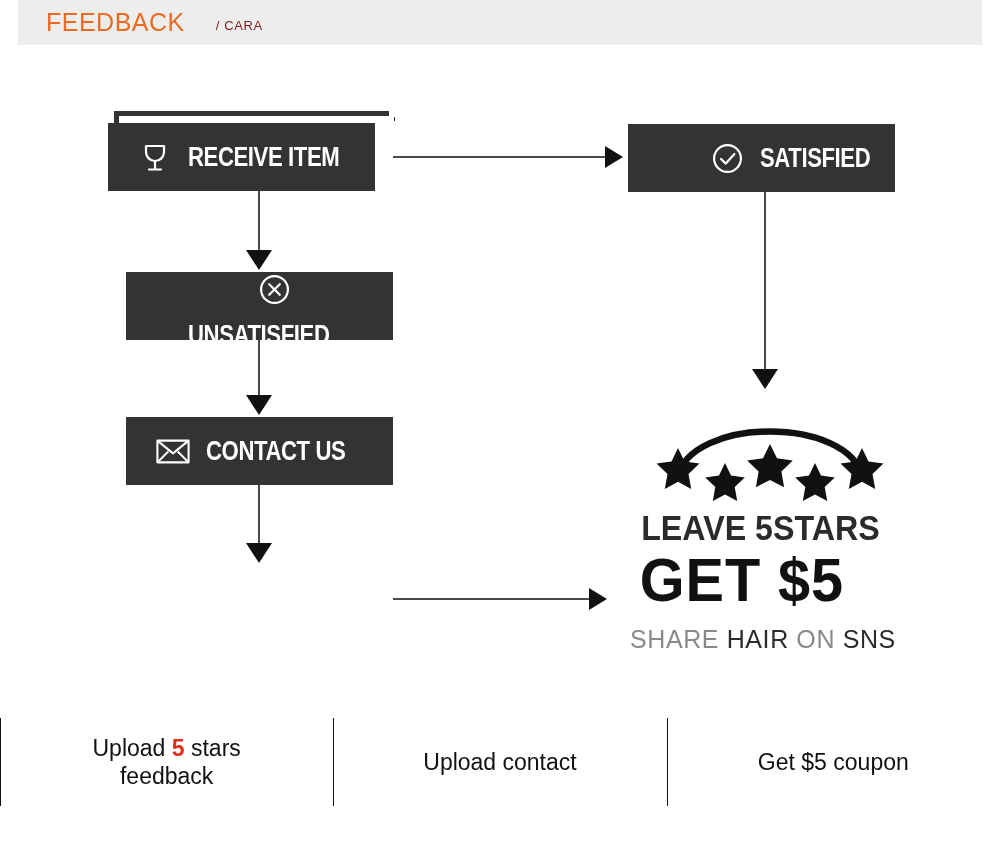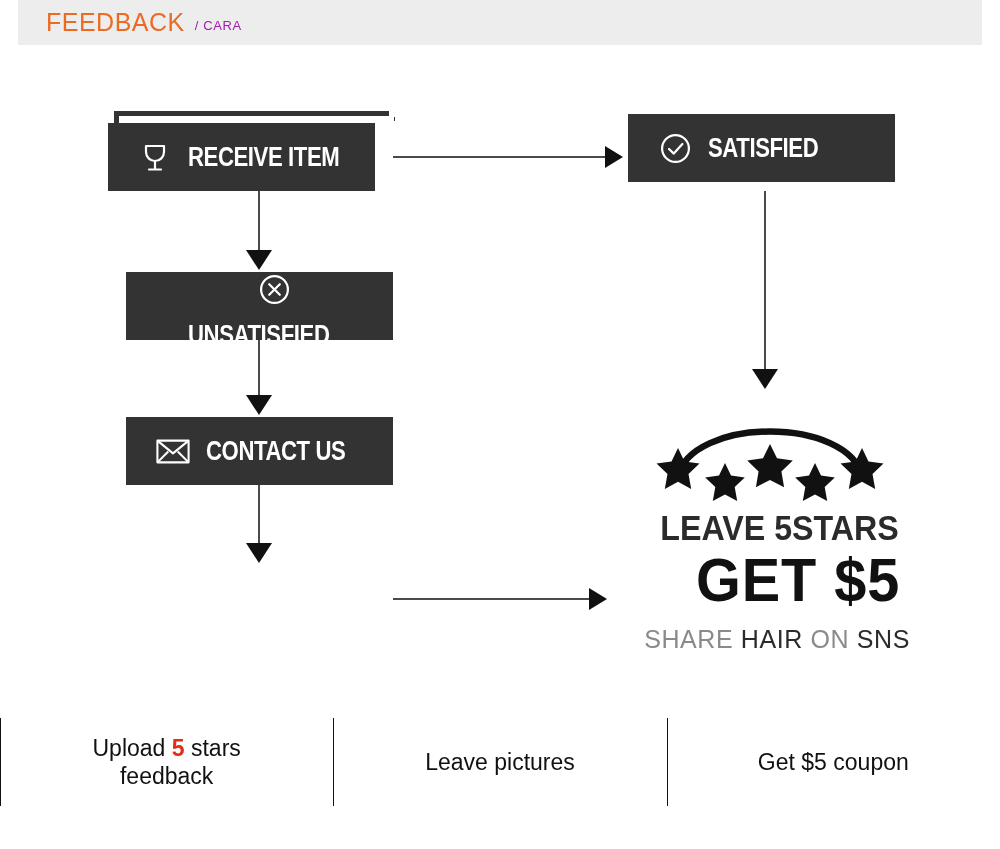--- a/index.html
+++ b/index.html
@@ -43,24 +43,25 @@
     font-weight: 400;
     letter-spacing: 0.5px;
     color: #ec6b23;
     line-height: 1;
   }
   .header-sub {
     font-family: "Liberation Sans", sans-serif;
     font-size: 13px;
     font-weight: 400;
     letter-spacing: 0.6px;
-    color: #a21caf;
+    color: #7f1d1d;
     line-height: 1;
     position: relative;
     top: 3px;
+    margin-left: 21px;
   }
 
   
   .flow-box {
     position: absolute;
     background: #333333;
     display: flex;
     align-items: center;
     padding-left: 30px;
     gap: 16px;
@@ -127,21 +128,21 @@
     border-top: 20px solid #111111;
     z-index: 4;
   }
 
   
   .badge-block {
     position: absolute;
     left: 630px;
     top: 400px;
     width: 280px;
-    text-align: right;
+    text-align: left;
   }
   .badge-graphic { position: relative; height: 110px; }
   .badge-graphic svg { display: block; margin: 0 auto; }
 
   .badge-line1 {
     font-family: "Liberation Sans Narrow", "Liberation Sans", sans-serif;
     font-size: 35px;
     font-weight: 700;
     letter-spacing: 0px;
     color: #2b2b2b;
@@ -251,21 +252,21 @@
         <rect x="1.5" y="2" width="33" height="23"></rect>
         <polyline points="1.5,2 18,15.5 34.5,2"></polyline>
         <line x1="1.5" y1="25" x2="13" y2="13.5"></line>
         <line x1="34.5" y1="25" x2="23" y2="13.5"></line>
       </svg>
     </span>
     <span class="box-label">CONTACT US</span>
   </div>
 
 
-  <div class="flow-box" style="left:628px; top:114px; width:267px; height:68px;">
+  <div class="flow-box" style="left:628px; top:124px; width:267px; height:68px;justify-content:flex-end;">
     <span class="box-icon">
       <svg width="33" height="33" viewBox="0 0 33 33" fill="none" stroke="#ffffff" stroke-width="2.2" stroke-linecap="round" stroke-linejoin="round">
         <circle cx="16.5" cy="16.5" r="13.4"></circle>
         <polyline points="10,17 14.8,21.6 23.4,12"></polyline>
       </svg>
     </span>
     <span class="box-label">SATISFIED</span>
   </div>
 
   <div class="arrow-line-h" style="left:393px; top:156px; width:212px;"></div>
@@ -319,21 +320,21 @@
 
     <div class="bottom-cell">
       <span>
         <span>Upload </span><span class="hl">5</span><span> stars</span><br>
         <span>feedback</span>
       </span>
     </div>
 
     <div class="bottom-cell">
       <span>
-        <span>Leave pictures</span>
+        <span>Upload contact</span>
       </span>
     </div>
 
 
     <div class="bottom-cell">
       <span>
         <span>Get $5 coupon</span>
       </span>
     </div>
 

